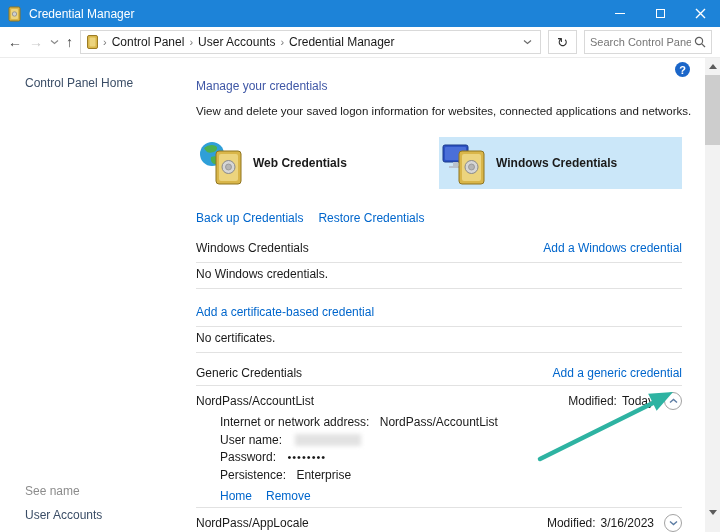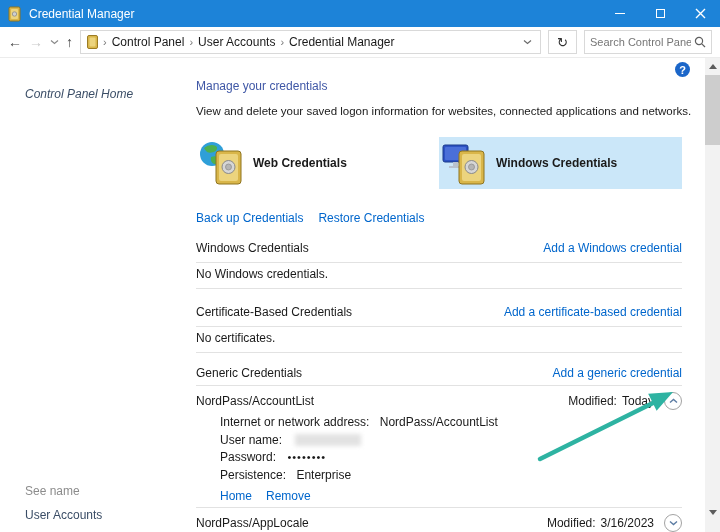--- a/index.html
+++ b/index.html
@@ -26,21 +26,21 @@
   .crumb-icon { width:11px; height:14px; flex:0 0 auto; }
   .crumb-sep { color:#777; font-size:11px; }
   .crumb { color:#1a1a1a; white-space:nowrap; }
   .crumb-dropdown { margin-left:auto; padding:0 2px; }
   .refresh-btn { width:29px; height:24px; border:1px solid #d9d9d9; display:flex; align-items:center; justify-content:center; color:#333; font-size:13px; }
   .searchbox { width:128px; height:24px; border:1px solid #d9d9d9; display:flex; align-items:center; padding:0 5px; gap:3px; }
   .searchbox input { border:none; outline:none; flex:1; min-width:0; font-family:inherit; font-size:11px; color:#555; background:transparent; }
   .searchbox input::placeholder { color:#767676; }
   
   .body { position:relative; height:474px; background:#fff; }
-  .sidebar-home { position:absolute; left:25px; top:29px; color:#3a4d66; cursor:pointer;font-style:italic; }
+  .sidebar-home { position:absolute; left:25px; top:18px; color:#3a4d66; cursor:pointer; }
   .see-also { position:absolute; left:25px; top:426px; }
   .see-also-title { color:#8c8c8c; margin-bottom:10px; }
   .see-also-link { color:#3a4d66; cursor:pointer; }
   .help-icon { position:absolute; right:30px; top:4px; width:15px; height:15px; border-radius:50%;
     background:#1b66c9; color:#fff; font-size:11px; font-weight:bold; display:flex; align-items:center; justify-content:center; }
   .content { position:absolute; left:196px; top:0; width:486px; padding-top:16px; }
   h1.page-title { font-size:12px; font-weight:normal; color:#3f57a6; line-height:24px; }
   .desc { margin-top:6px; font-size:11.5px; line-height:15px; white-space:nowrap; color:#1a1a1a; }
   
   .tiles { margin-top:18px; display:flex; height:52px; }
@@ -200,21 +200,20 @@
         <span class="link">Restore Credentials</span>
       </div>
 
       <div class="section-header">
         <span>Windows Credentials</span>
         <span class="link">Add a Windows credential</span>
       </div>
       <div class="section-empty">No Windows credentials.</div>
 
       <div class="section-header">
-        <span>Certificate-Based Credentials</span>
         <span class="link">Add a certificate-based credential</span>
       </div>
       <div class="section-empty">No certificates.</div>
 
       <div class="section-header tight">
         <span>Generic Credentials</span>
         <span class="link">Add a generic credential</span>
       </div>
 
       <div class="cred-row">

